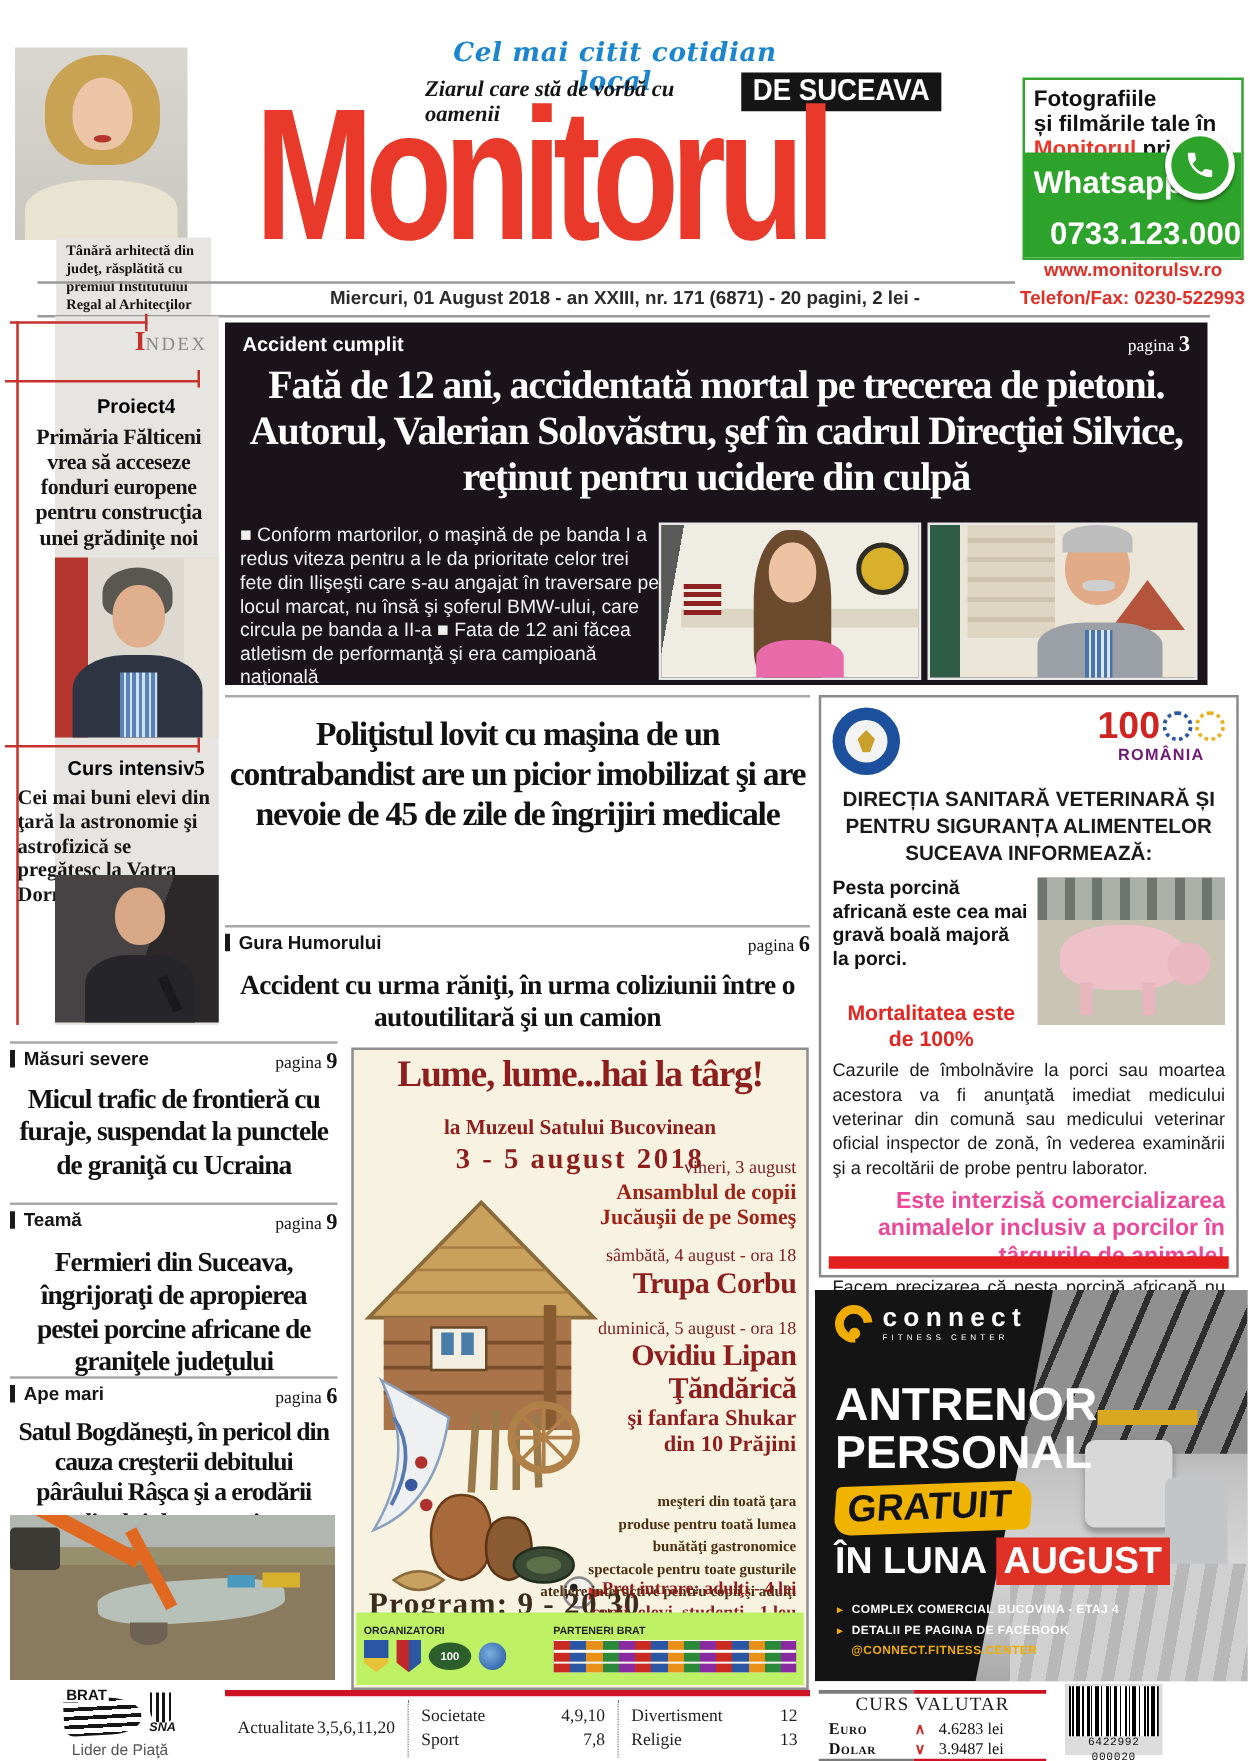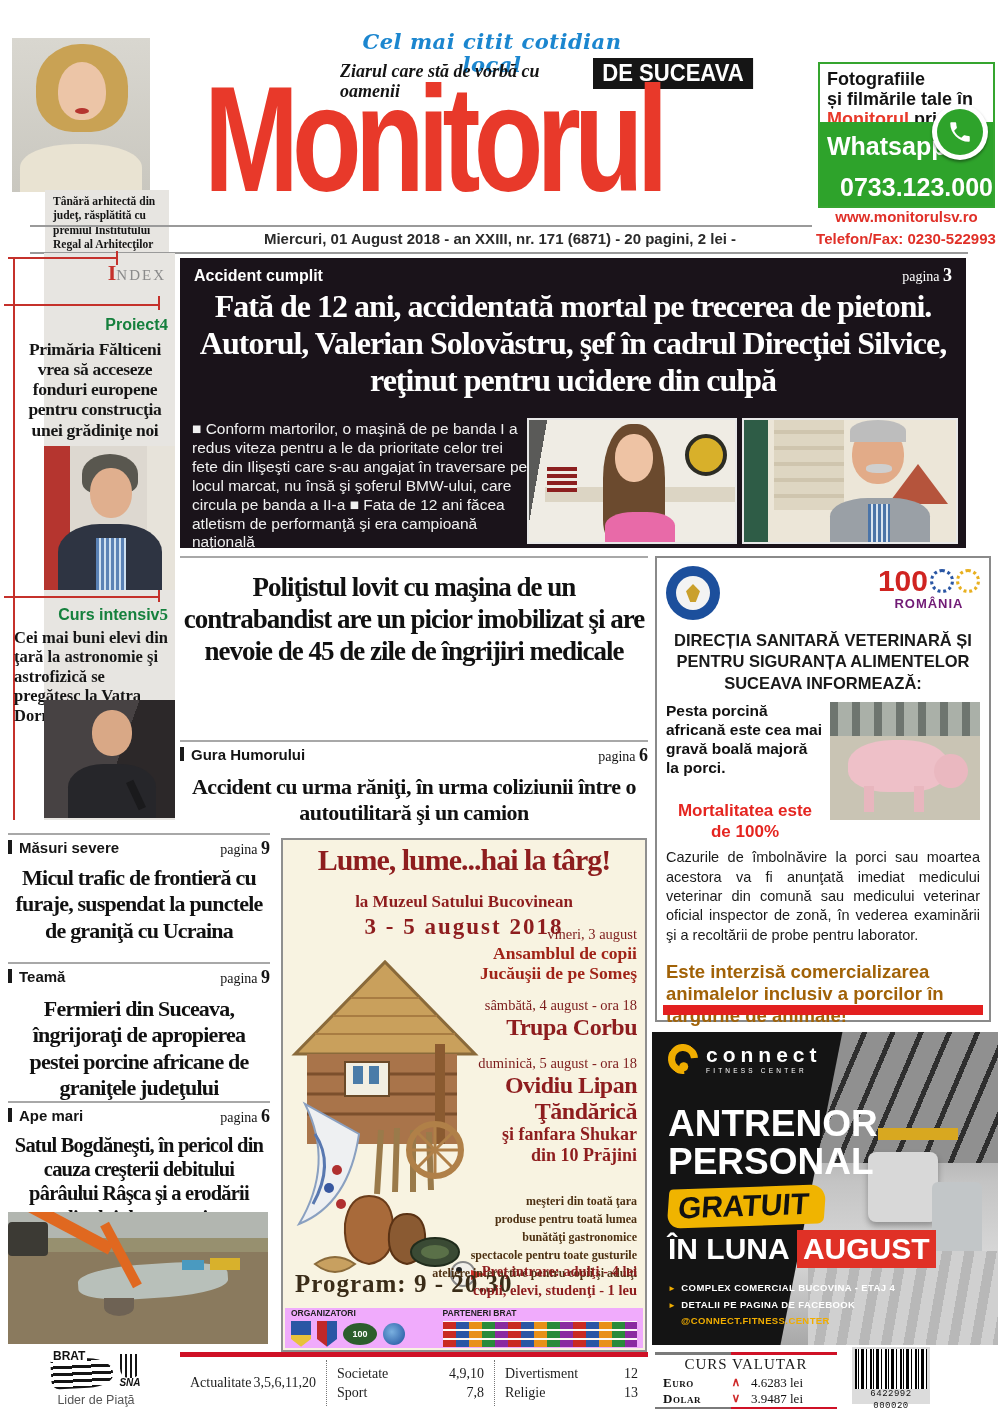--- a/index.html
+++ b/index.html
@@ -44,21 +44,21 @@
   .teasercap{left:45px;top:190px;width:124px;background:#e7e5e1;padding:4px 5px 6px 8px;
     font:bold 11.5px/1.25 "Liberation Serif",serif;color:#141414}
   .teasercap .pnum{color:#d02421;font-size:14px;margin-left:4px}
 
   
   .grayband{left:44px;top:253px;width:131px;height:567px;background:#e7e5e1}
   .redline{background:#c5312b}
   .idx-title{left:44px;top:262px;width:122px;text-align:right;color:#8a8a8a;
     font:15px/1 "Liberation Serif",serif;letter-spacing:2px}
   .idx-title .cap{color:#c5312b;font-size:22px;font-weight:bold;letter-spacing:0}
-  .idx-kick{display:flex;justify-content:flex-end;align-items:baseline;color:#15803d;
+  .idx-kick{display:flex;justify-content:center;align-items:baseline;color:#000000;
     font:bold 16px/1 "Liberation Sans",sans-serif}
   .idx-kick .n{font:bold 17px/1 "Liberation Serif",serif}
   .k1{left:50px;top:316px;width:118px}
   .k2{left:50px;top:606px;width:118px}
   .idx-h1{left:18px;top:339px;width:154px;text-align:center;font:bold 17.5px/1.15 "Liberation Serif",serif;
     color:#151515;letter-spacing:-.3px}
   .idx-h2{left:14px;top:628px;width:158px;font:bold 16.5px/1.18 "Liberation Serif",serif;color:#151515}
   .man1{left:44px;top:446px;width:131px;height:144px;background:linear-gradient(90deg,#b5352f 0 26px,#ddd8d0 26px)}
   .man1 .map{position:absolute;right:0;top:0;width:28px;height:100%;background:#e7e3da}
   .man1 .hair{position:absolute;left:38px;top:8px;width:56px;height:40px;background:#59574f;border-radius:50% 50% 30% 30%}
@@ -147,40 +147,40 @@
   .dsv-mort{margin-top:22px;text-align:center;color:#e52520;font:bold 17px/1.25 "Liberation Sans",sans-serif}
   .pig{position:relative;flex:1;height:118px;overflow:hidden;
     background:linear-gradient(180deg,#8e958f 0 34px,#c9c4b4 34px)}
   .pig .rails{position:absolute;left:0;top:0;width:100%;height:34px;
     background:repeating-linear-gradient(90deg,#6e756f 0 8px,#aab0a8 8px 22px)}
   .pig .body{position:absolute;left:18px;top:38px;width:100px;height:52px;background:#eec0c8;border-radius:45% 45% 40% 40%}
   .pig .head{position:absolute;left:104px;top:52px;width:34px;height:34px;background:#eab8c0;border-radius:50%;transform:rotate(18deg)}
   .pig .leg1,.pig .leg2{position:absolute;top:84px;width:10px;height:26px;background:#e8b6be}
   .pig .leg1{left:34px}.pig .leg2{left:84px}
   .dsv-body{margin-top:6px;text-align:justify;font:14.5px/1.33 "Liberation Sans",sans-serif;color:#1a1a1a}
-  .dsv-warn{margin-top:16px;text-align:left;color:#a16207;font:bold 18.5px/1.2 "Liberation Sans",sans-serif}
+  .dsv-warn{margin-top:4px;text-align:right;color:#ec4899;font:bold 18.5px/1.2 "Liberation Sans",sans-serif}
   .dsv-red{position:absolute;left:6px;right:6px;bottom:5px;height:10px;background:#e32020}
 
   
   .fair{left:281px;top:838px;width:366px;height:514px;background:#f8f3e1;border:2px solid #8f8f8f;color:#8e1d1e;overflow:hidden}
   .f-title{margin-top:5px;text-align:center;font:bold 30px/1 "Liberation Serif",serif;letter-spacing:-1px}
   .f-venue{margin-top:18px;text-align:center;font:bold 17px/1 "Liberation Serif",serif}
   .f-dates{margin-top:5px;text-align:center;font:bold 23px/1 "Liberation Serif",serif;letter-spacing:2px}
   .f-art{position:absolute;left:2px;top:94px;width:212px;height:366px}
   .f-sched{position:absolute;right:8px;top:84px;width:212px;text-align:right;
     font-family:"Liberation Serif",serif;color:#8e1d1e}
   .f-day{font-size:14.5px;margin-top:2px;color:#7c1b1b}
   .f-act-md{font:bold 17.5px/1.15 "Liberation Serif",serif;color:#a02318}
   .f-act-lg{font:bold 24px/1.1 "Liberation Serif",serif;letter-spacing:-.5px}
   .f-act-sm{font:bold 18px/1.12 "Liberation Serif",serif}.gap14{margin-top:14px}
   .f-feats{position:absolute;right:8px;top:352px;width:236px;text-align:right;
     font:bold 12px/1.5 "Liberation Serif",serif;color:#4d3012}
   .f-prog{position:absolute;left:12px;bottom:54px;font:bold 25px/1 "Liberation Serif",serif;color:#3a2c18;letter-spacing:1px}
   .f-price{position:absolute;right:8px;bottom:50px;text-align:right;font:bold 14.5px/1.3 "Liberation Serif",serif}
-  .f-strip{position:absolute;left:2px;right:2px;bottom:2px;height:40px;background:#f0abfc;display:flex;align-items:center}
+  .f-strip{position:absolute;left:2px;right:2px;bottom:2px;height:58px;background:#bef264;display:flex;align-items:center}
   .f-org{width:44%;padding-left:6px}
   .f-orglab,.f-partlab{font:bold 8.5px/1 "Liberation Sans",sans-serif;color:#222;margin-bottom:3px}
   .f-orgrow{display:flex;gap:6px;align-items:center}
   .shield1{width:20px;height:26px;background:linear-gradient(180deg,#2a56a4 0 55%,#e8c23a 55%);clip-path:polygon(0 0,100% 0,100% 70%,50% 100%,0 70%)}
   .shield2{width:20px;height:26px;background:linear-gradient(90deg,#c0282a 0 50%,#2a56a4 50%);clip-path:polygon(0 0,100% 0,100% 70%,50% 100%,0 70%)}
   .oval100{width:34px;height:22px;background:#2c5e2c;border-radius:50%;color:#fff;
     font:bold 9px/22px "Liberation Sans",sans-serif;text-align:center}
   .globe{width:22px;height:22px;border-radius:50%;background:radial-gradient(circle at 40% 40%,#7ab0e0,#1c4f9c)}
   .f-part{flex:1;padding-right:6px}
   .mosaic{height:26px;background:
@@ -233,21 +233,21 @@
   .pidx{left:180px;top:1360px;width:468px;height:46px;display:flex;font-family:"Liberation Serif",serif;color:#1e1e1e}
   .pidx .col{padding:2px 10px;display:flex;flex-direction:column;justify-content:center;gap:3px}
   .pidx .col+.col{border-left:1px dotted #777}
   .pidx .row{display:flex;justify-content:space-between;font-size:14px}
   .pidx .c1{width:146px}.pidx .c2{width:168px}.pidx .c3{width:154px}
   .curs{left:655px;top:1352px;width:182px;height:55px;font-family:"Liberation Serif",serif}
   .cv-line{display:flex}
   .cv-line .g{height:3px;background:#7a7a7a;width:42%}
   .cv-line .r{height:3px;background:#cf1126;width:58%}
   .cv-title{text-align:center;font:15px/1.3 "Liberation Serif",serif;letter-spacing:1px;color:#1a1a1a}
-  .cv-row{display:flex;align-items:flex-start;padding:0 8px;font-size:13px;line-height:1.25}
+  .cv-row{display:flex;align-items:flex-end;padding:0 8px;font-size:13px;line-height:1.25}
   .cv-row .lab{width:58px;font-variant:small-caps;font-weight:bold;letter-spacing:.5px}
   .cv-row .dir{width:30px;text-align:center;color:#cf2a2a;font-weight:bold;font-family:"Liberation Sans",sans-serif;font-size:12px}
   .barcode{left:852px;top:1347px;width:78px;height:57px;background:#dcdcdc;padding:2px 3px}
   .bars{height:40px;background:repeating-linear-gradient(90deg,#000 0 2px,#fff 2px 3px,#000 3px 4px,#fff 4px 6px,#000 6px 9px,#fff 9px 11px,#000 11px 12px,#fff 12px 15px)}
   .bdig{text-align:center;font:9px/1.3 "Liberation Mono",monospace;letter-spacing:.5px;color:#111}
 </style>
 </head>
 <body>
 
 <div class="page">

